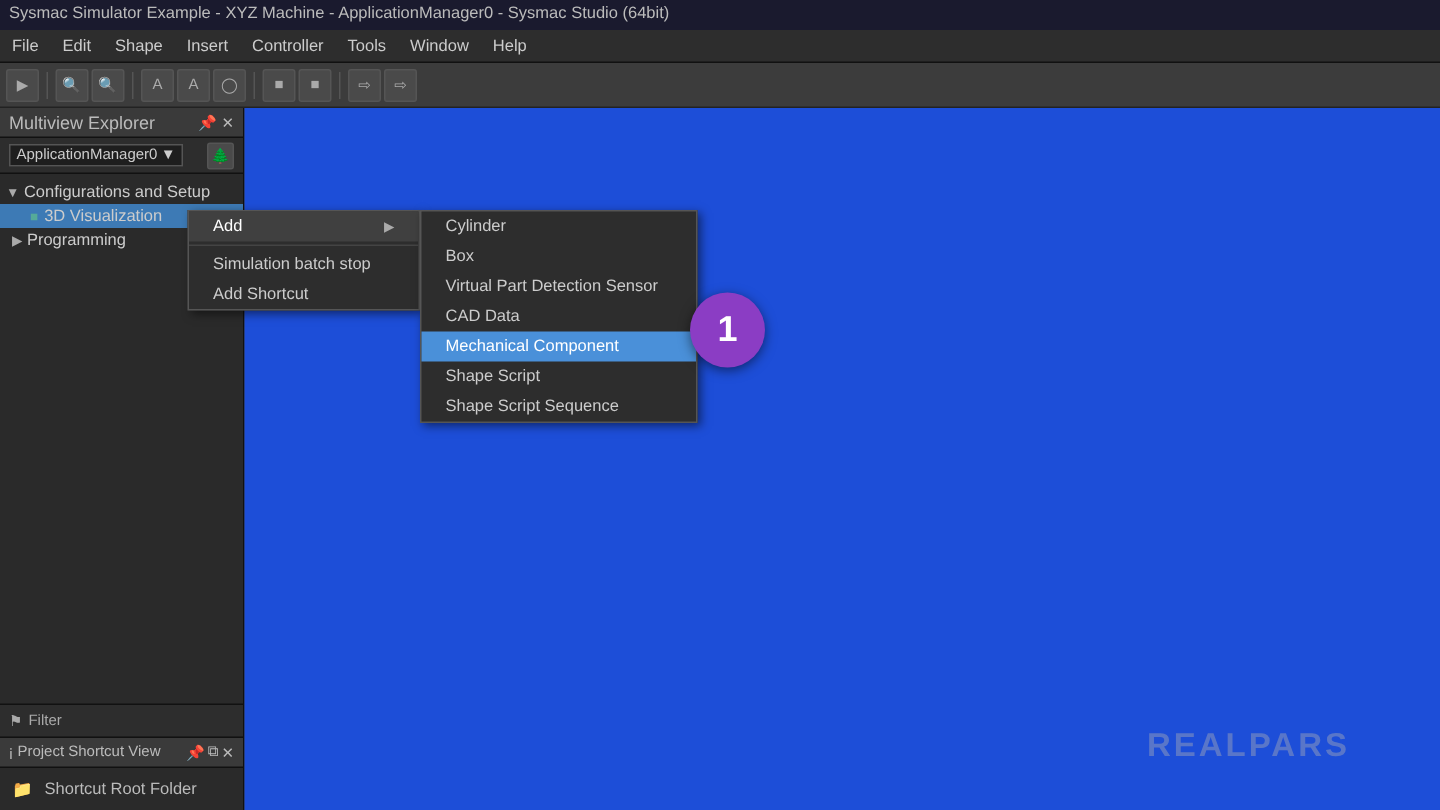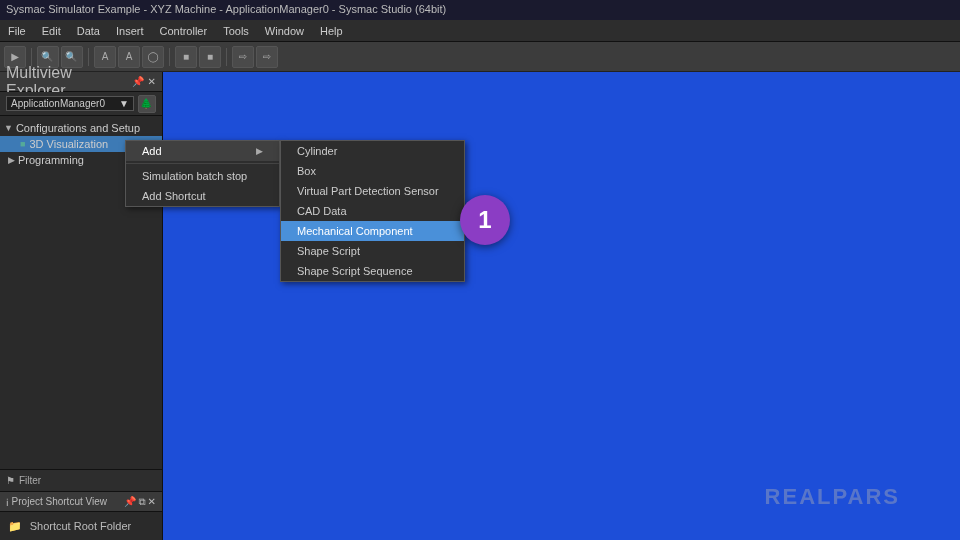--- a/index.html
+++ b/index.html
@@ -98,21 +98,21 @@
       justify-content: space-between;
       border-bottom: 1px solid #111;
       height: 20px;
     }
 
     #app-manager-bar {
       background: #2d2d2d;
       padding: 3px 6px;
       display: flex;
       align-items: center;
-      gap: 4px;
+      gap: 16px;
       border-bottom: 1px solid #111;
       height: 24px;
     }
     #app-manager-dropdown {
       background: #1e1e1e;
       border: 1px solid #555;
       color: #ccc;
       font-size: 10px;
       padding: 1px 4px;
       flex: 1;
@@ -294,21 +294,21 @@
 </head>
 <body>
 
 <div id="title-bar">
   <span>Sysmac Simulator Example - XYZ Machine - ApplicationManager0 - Sysmac Studio (64bit)</span>
 </div>
 
 <div id="menu-bar">
   <span class="menu-item">File</span>
   <span class="menu-item">Edit</span>
-  <span class="menu-item">Data</span>
+  <span class="menu-item">Shape</span>
   <span class="menu-item">Insert</span>
   <span class="menu-item">Controller</span>
   <span class="menu-item">Tools</span>
   <span class="menu-item">Window</span>
   <span class="menu-item">Help</span>
 </div>
 
 <div id="toolbar">
   <div class="toolbar-btn">▶</div>
   <div class="toolbar-separator"></div>
@@ -323,21 +323,21 @@
   <div class="toolbar-btn">■</div>
   <div class="toolbar-separator"></div>
   <div class="toolbar-btn">⇨</div>
   <div class="toolbar-btn">⇨</div>
 </div>
 
 <div id="main-layout">
 
   <div id="sidebar">
     <div id="sidebar-header">
-      <span style="font-size:16px;">Multiview Explorer</span>
+      <span style="font-size:12px;">Multiview Explorer</span>
       <div style="display:flex;gap:3px;">
         <span style="cursor:pointer;">📌</span>
         <span style="cursor:pointer;">✕</span>
       </div>
     </div>
 
     <div id="app-manager-bar">
       <div id="app-manager-dropdown">
         <span>ApplicationManager0</span>
         <span>▼</span>

